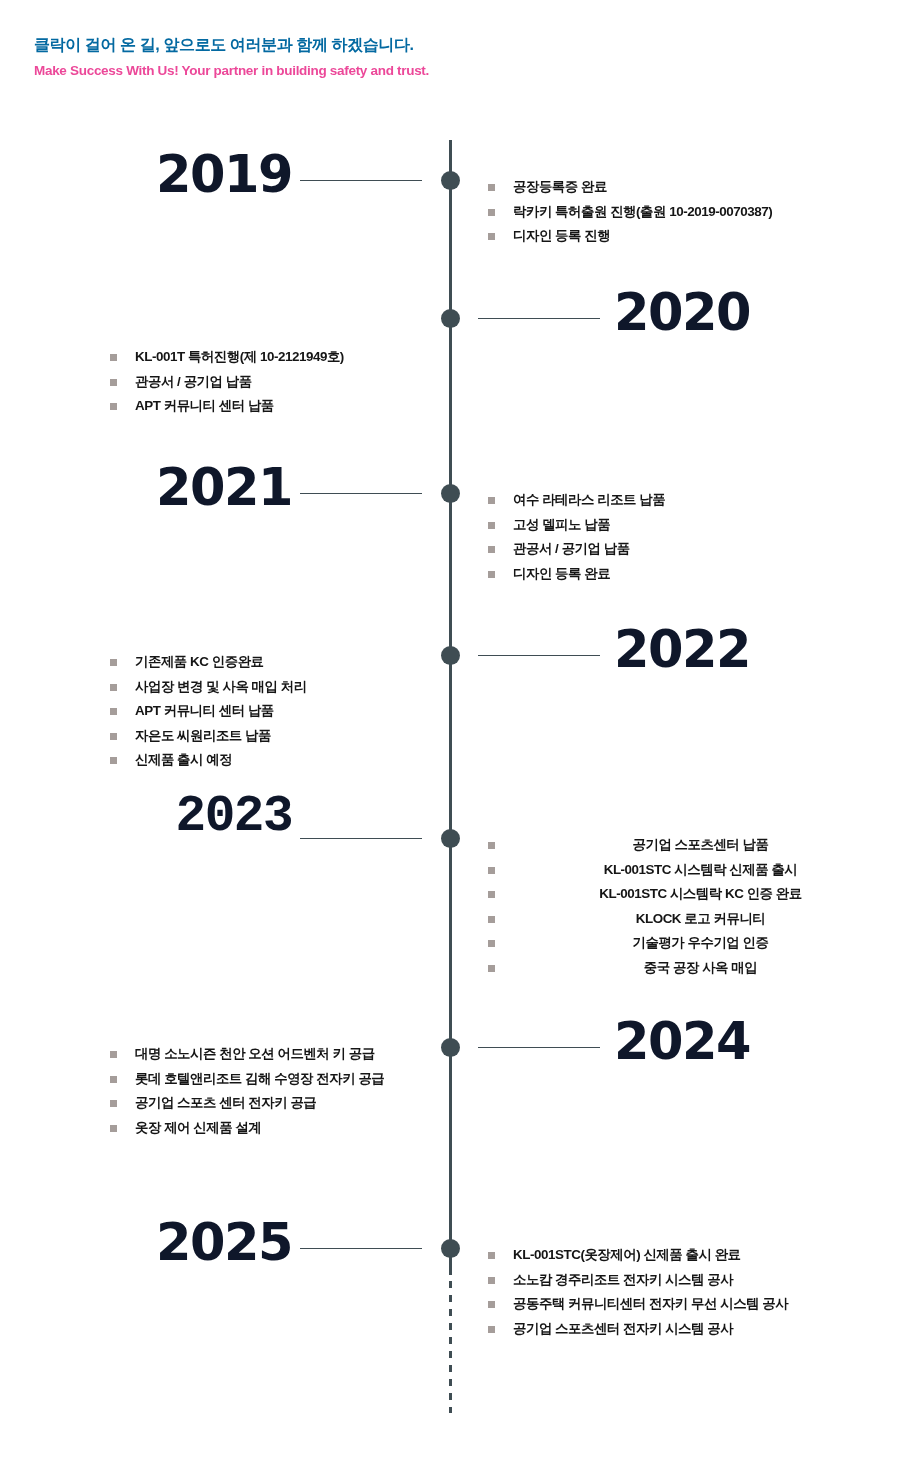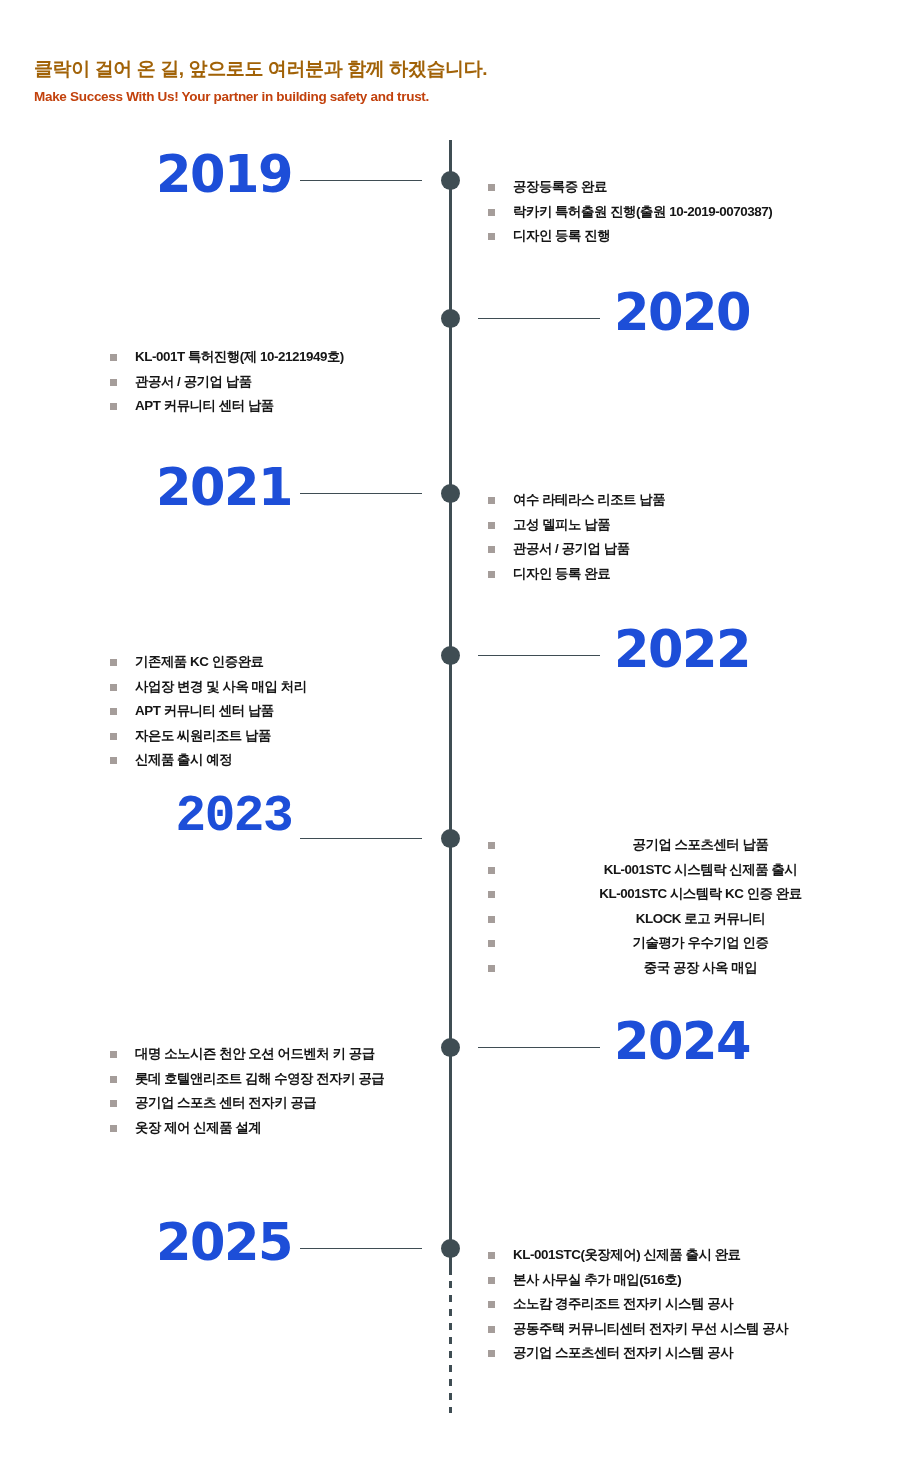--- a/index.html
+++ b/index.html
@@ -18,33 +18,32 @@
   }
 
   
   .header {
     position: absolute;
     left: 34px;
     top: 34px;
     width: 820px;
   }
   .header-title {
-    font-size: 19px;
-    font-weight: bold;
-    color: #a16207;
+    font-size: 16px;
+    font-weight: bold;
+    color: #0369a1;
     letter-spacing: -0.4px;
     line-height: 1.35;
     white-space: nowrap;
-    margin-top: 22px;
   }
   .header-subtitle {
     margin-top: 6px;
     font-size: 13.5px;
     font-weight: bold;
-    color: #c2410c;
+    color: #ec4899;
     letter-spacing: -0.3px;
     line-height: 1.3;
     white-space: nowrap;
   }
 
   
   .spine {
     position: absolute;
     left: 449px;
     top: 140px;
@@ -88,21 +87,21 @@
     border-top: 1.6px solid #3f4d53;
   }
   .connector.right-side { left: 478px; width: 122px; }
   .connector.left-side  { left: 300px; width: 122px; }
 
   .year {
     position: absolute;
     font-family: "DejaVu Sans", "Liberation Sans", sans-serif;
     font-size: 51px;
     font-weight: bold;
-    color: #1d4ed8;
+    color: #0f172a;
     letter-spacing: -1.5px;
     line-height: 1;
     white-space: nowrap;
   }
   .year.at-left  { right: 608px; text-align: right; }
   .year.at-right { left: 614px;  text-align: center; }
 
   .items {
     position: absolute;
     list-style: none;
@@ -208,19 +207,18 @@
         <li class="item">공기업 스포츠 센터 전자키 공급</li>
         <li class="item">옷장 제어 신제품 설계</li>
       </ul>
     </div>
     <div class="row" style="top: 0px;">
       <div class="dot" style="top: 1239px;"></div>
       <div class="connector left-side" style="top: 1248px;"></div>
       <div class="year at-left" style="top: 1217px;">2025</div>
       <ul class="items at-right" style="top: 1243px;">
         <li class="item">KL-001STC(옷장제어) 신제품 출시 완료</li>
-        <li class="item">본사 사무실 추가 매입(516호)</li>
         <li class="item">소노캄 경주리조트 전자키 시스템 공사</li>
         <li class="item">공동주택 커뮤니티센터 전자키 무선 시스템 공사</li>
         <li class="item">공기업 스포츠센터 전자키 시스템 공사</li>
       </ul>
     </div>
   </div>
 
 </body></html>

